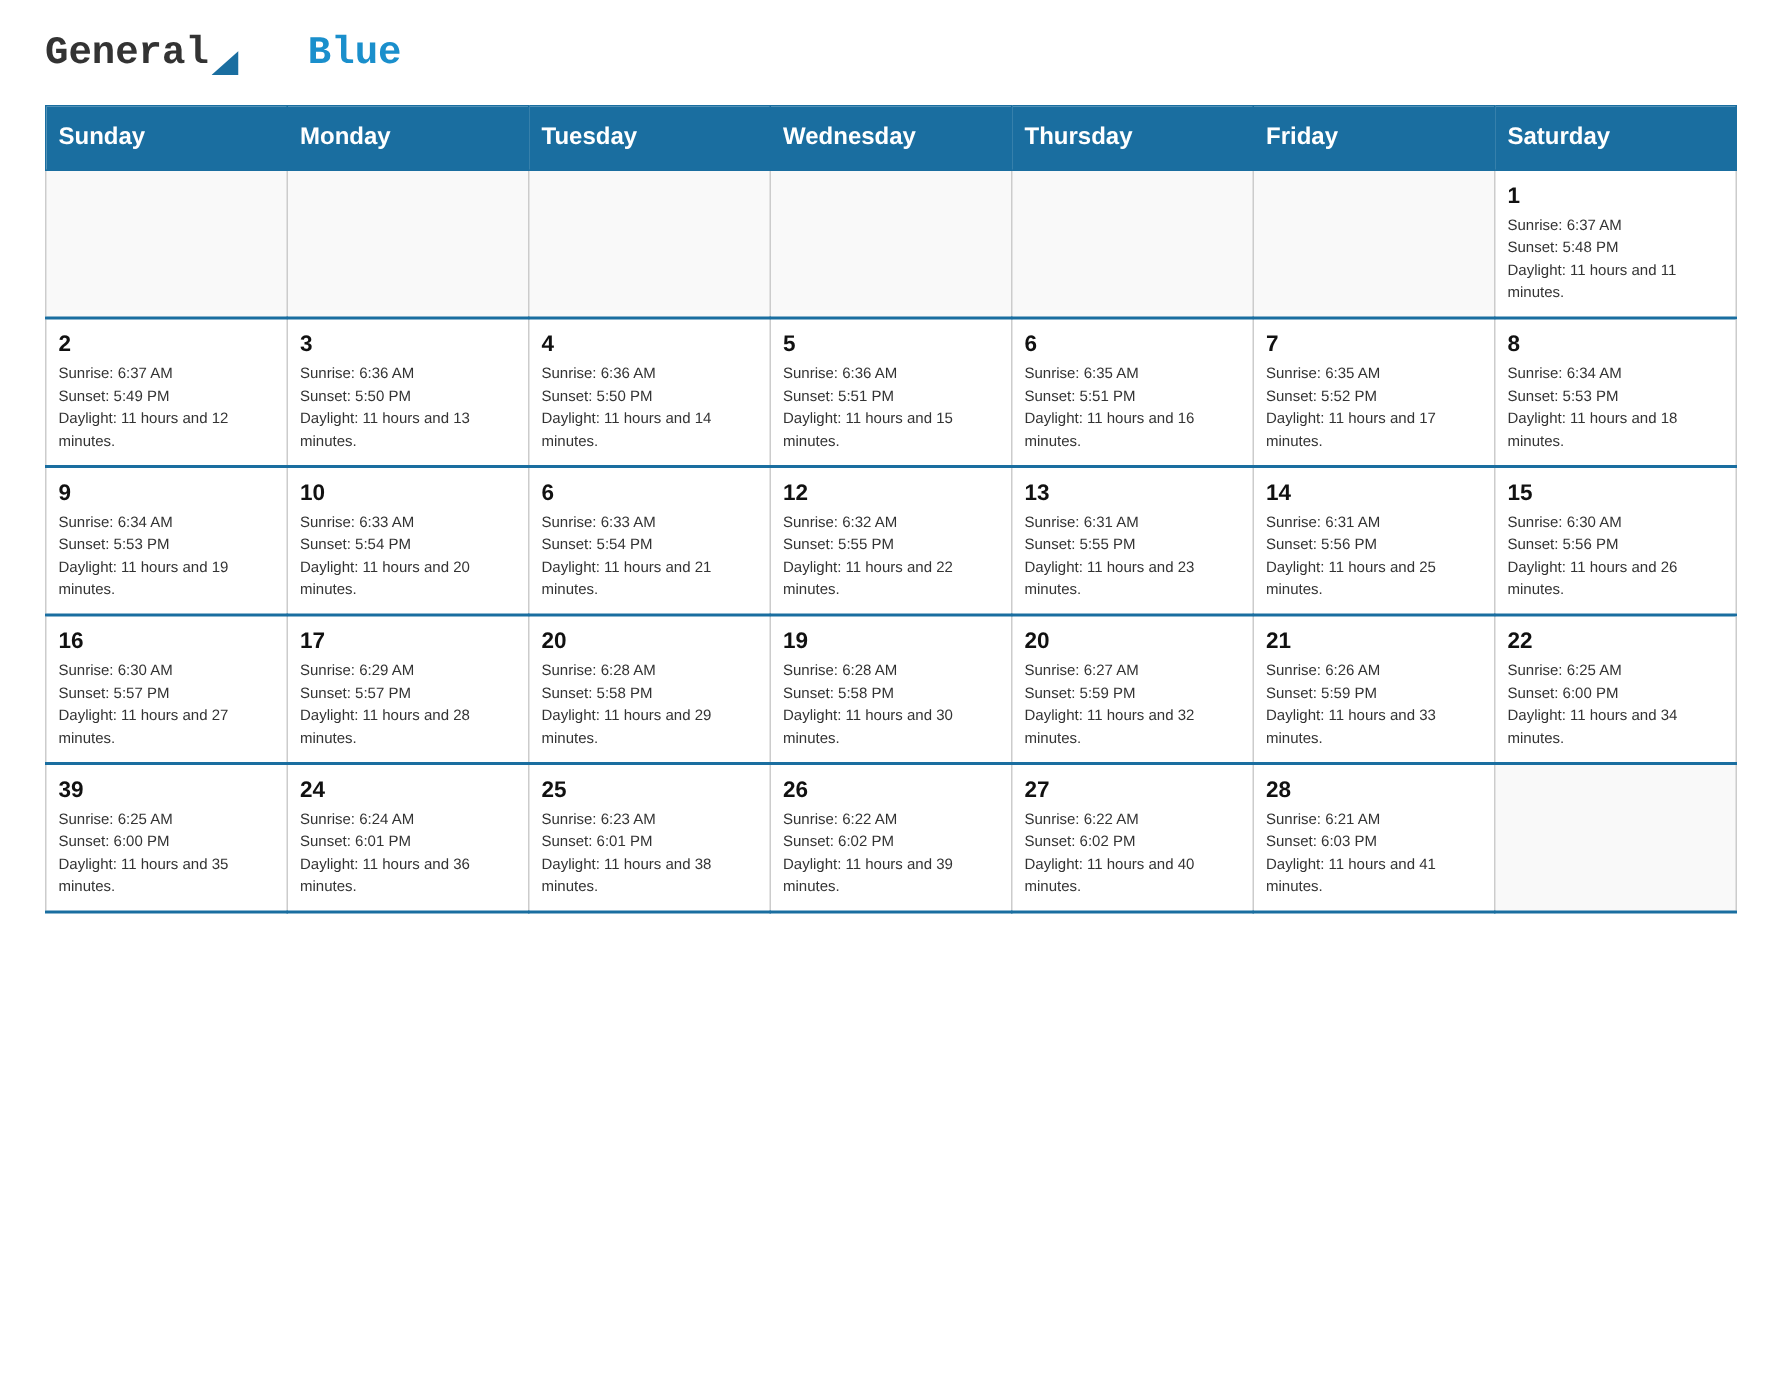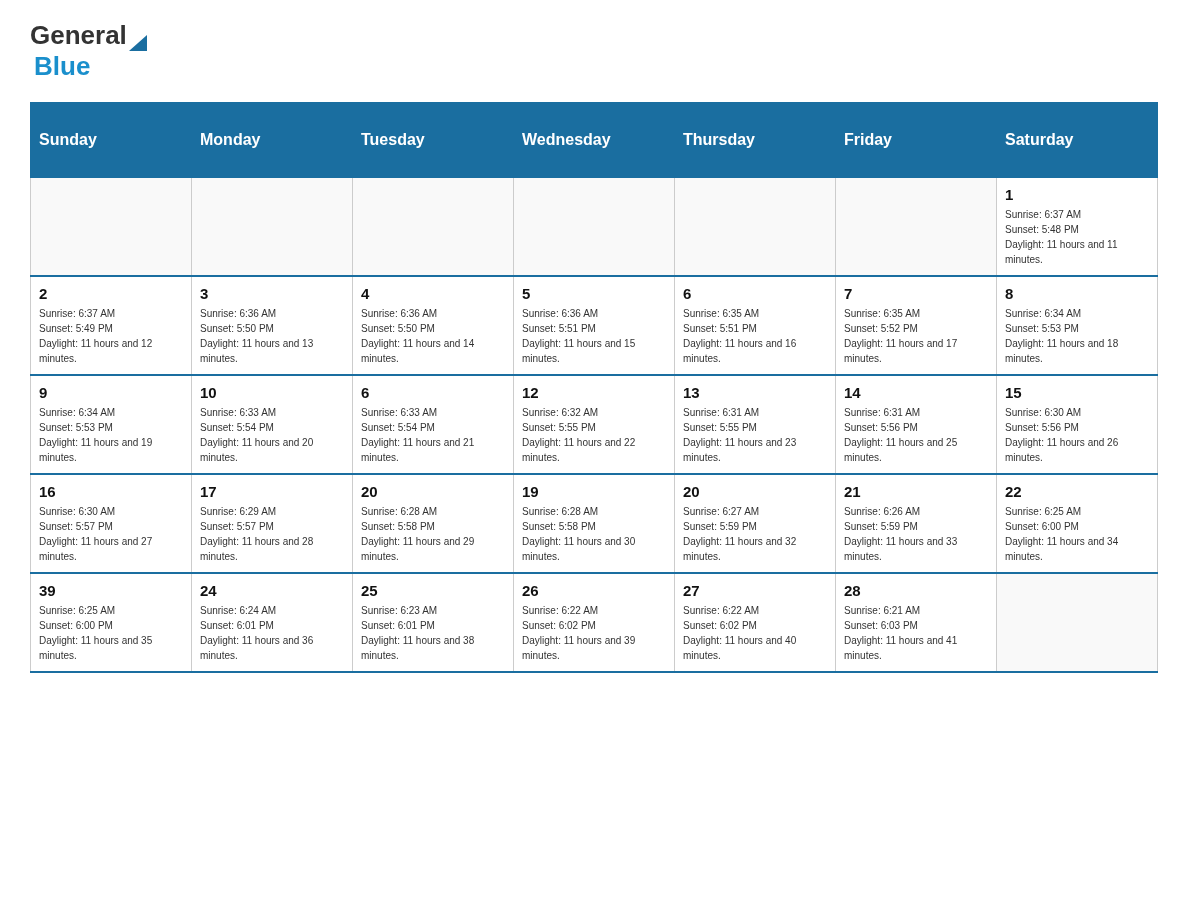--- a/index.html
+++ b/index.html
@@ -22,29 +22,31 @@
       color: #333;
     }
     .logo-blue {
       font-size: 26px;
       font-weight: bold;
       color: #1a8fcc;
       margin-left: 4px;
     }
     .logo-wrapper {
       display: flex;
-      flex-direction: column;
+      flex-direction: row;
+      font-family: Liberation Mono, monospace;
     }
     .logo-row1 {
       display: flex;
       align-items: flex-end;
     }
     .logo-row2 {
       display: flex;
       align-items: flex-end;
+      margin-left: 42px;
     }
     .title-block {
       text-align: right;
     }
     .title-block h1 {
       font-size: 48px;
       font-weight: bold;
       color: #111;
       line-height: 1.1;
     }
@@ -55,21 +57,21 @@
       margin-top: 4px;
     }
     .calendar {
       width: 100%;
       border-collapse: collapse;
       table-layout: fixed;
     }
     .calendar thead tr th {
       background-color: #1a6ea0;
       color: #fff;
-      padding: 28px 8px;
+      padding: 12px 8px;
       font-size: 16px;
       font-weight: bold;
       text-align: left;
       border: 1px solid #1a6ea0;
     }
     .calendar tbody tr td {
       border: 1px solid #ccc;
       vertical-align: top;
       padding: 8px;
       min-height: 100px;

